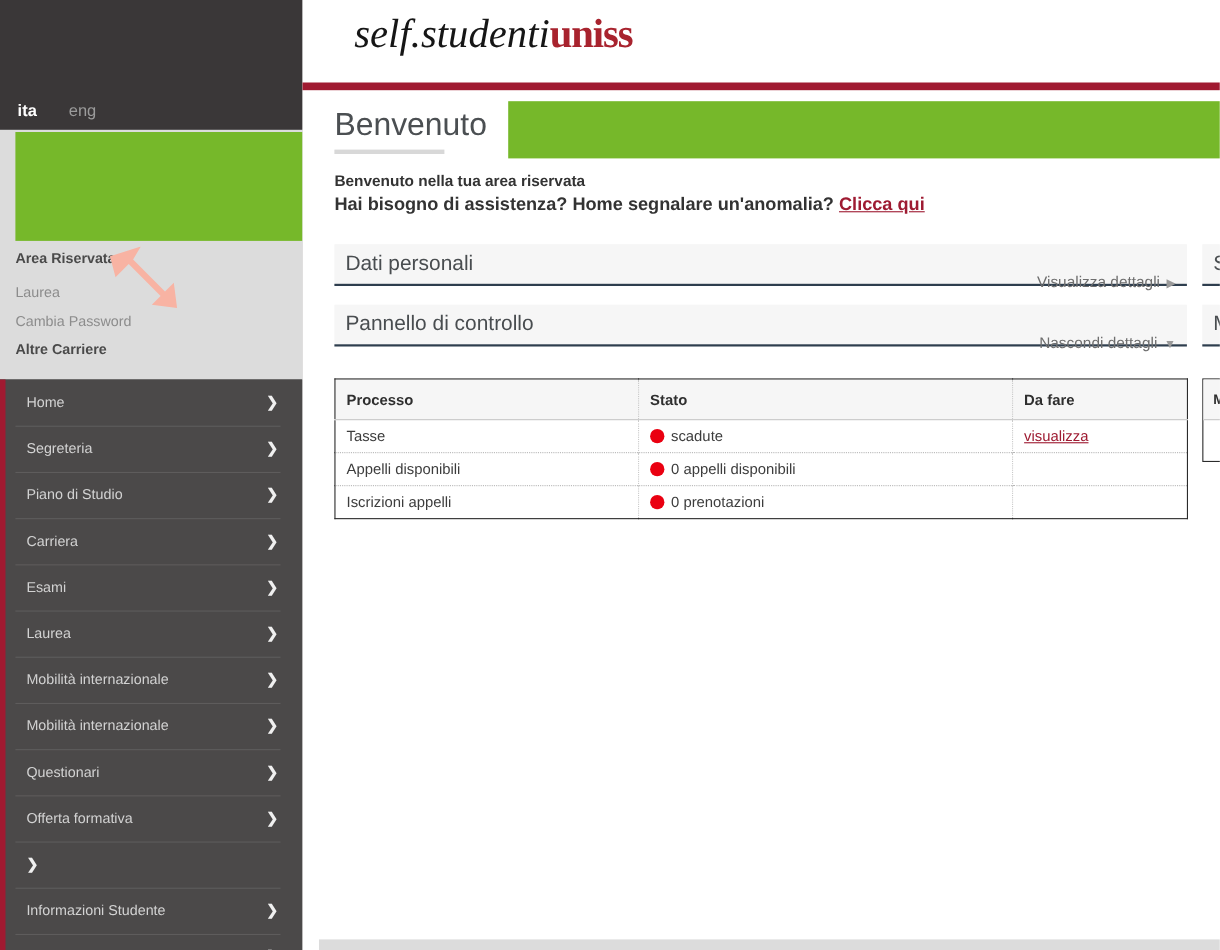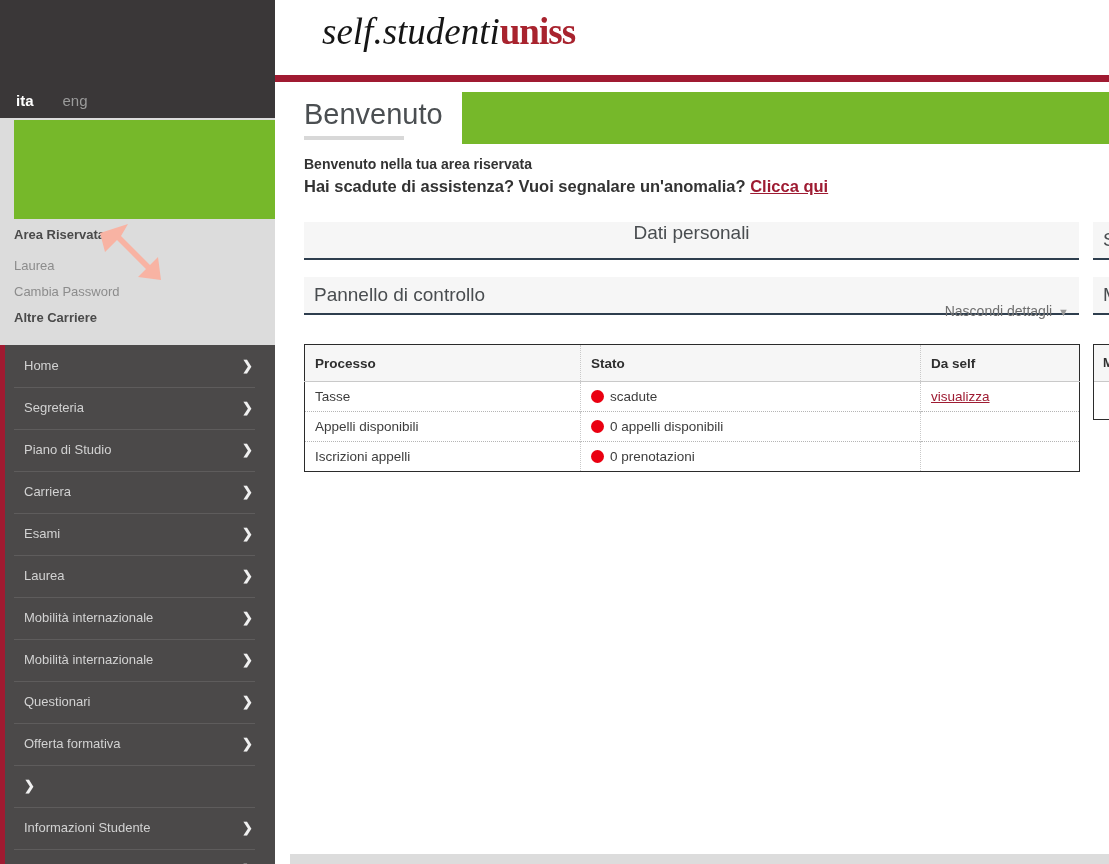--- a/index.html
+++ b/index.html
@@ -45,21 +45,21 @@
   .page-title { position:absolute; left:29px; top:98px; font-size:29px; color:#4b4f52; }
   .title-underline { position:absolute; left:29px; top:136px; width:100px; height:4px; background:#d8d8d8; }
 
   .welcome-bold { position:absolute; left:29px; top:156px; font-size:14px; font-weight:bold; color:#333; }
   .assist-line { position:absolute; left:29px; top:177px; font-size:16.5px; font-weight:bold; color:#333; }
   .assist-link { color:#9e1b32; text-decoration:underline; cursor:pointer; }
 
   .section-bar { position:absolute; left:29px; width:775px; height:38px; background:#f6f6f6;
                  border-bottom:2px solid #2e3e4e; display:flex; align-items:center;
                  justify-content:space-between; padding:0 10px; }
-  .bar-dati { top:222px;flex-direction:column; } .bar-pannello { top:277px; }
+  .bar-dati { top:222px; } .bar-pannello { top:277px; }
   .bar-title { font-size:19px; color:#494d50; }
   .bar-action { font-size:14px; color:#6e6e6e; cursor:pointer;margin-top:32px; }
   .tri { color:#9a9a9a; font-size:11px; margin-left:6px; }
 
   table.ctl { position:absolute; left:29px; top:344px; width:775px; border-collapse:collapse;
               table-layout:fixed; font-size:13.5px; background:#fff; border:1px solid #2b2b2b; }
   table.ctl col.c1{width:276px;} table.ctl col.c2{width:340px;} table.ctl col.c3{width:159px;}
   table.ctl th { background:#f6f6f6; text-align:left; font-weight:bold; color:#2f2f2f;
                  height:37px; padding:0 0 0 10px; border-bottom:1px solid #c9c9c9; }
   table.ctl td { height:30px; padding:0 0 0 10px; color:#3d3d3d; border-top:1px dotted #b5b5b5; }
@@ -166,21 +166,21 @@
       <span class="l-black">self.studenti</span><span class="l-red">uniss</span>
     </div>
     <div class="red-bar"></div>
 
     <div class="green-banner"></div>
     <div class="page-title">Benvenuto</div>
     <div class="title-underline"></div>
 
     <div class="welcome-bold">Benvenuto nella tua area riservata</div>
     <div class="assist-line">
-      <span>Hai scadute di assistenza? Vuoi segnalare un'anomalia? </span><a class="assist-link">Clicca qui</a>
+      <span>Hai bisogno di assistenza? Home segnalare un'anomalia? </span><a class="assist-link">Clicca qui</a>
     </div>
 
     <div class="section-bar bar-dati">
       <span class="bar-title">Dati personali</span>
       <span class="bar-action">
         <span>Visualizza dettagli</span><span class="tri">▶</span>
       </span>
     </div>
 
     <div class="section-bar bar-pannello">
@@ -193,21 +193,21 @@
     <table class="ctl">
       <colgroup>
           <col class="c1">
           <col class="c2">
           <col class="c3">
         </colgroup>
       <tbody>
           <tr>
         <th>Processo</th>
         <th>Stato</th>
-        <th>Da self</th>
+        <th>Da fare</th>
       </tr>
       <tr>
         <td>Tasse</td>
         <td><span class="dot"></span><span>scadute</span></td>
         <td><a class="cell-link">visualizza</a></td>
       </tr>
       <tr>
         <td>Appelli disponibili</td>
         <td><span class="dot"></span><span>0 appelli disponibili</span></td>
         <td><span></span></td>

